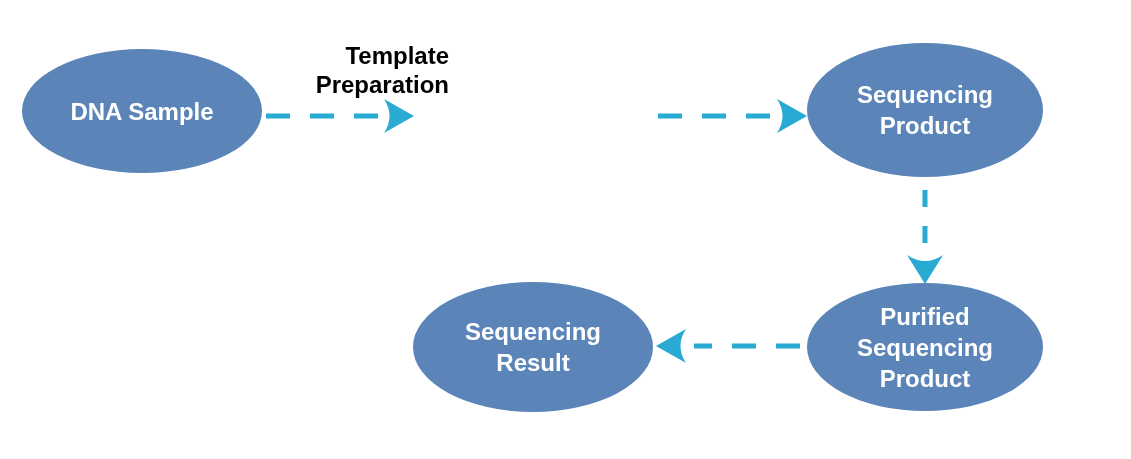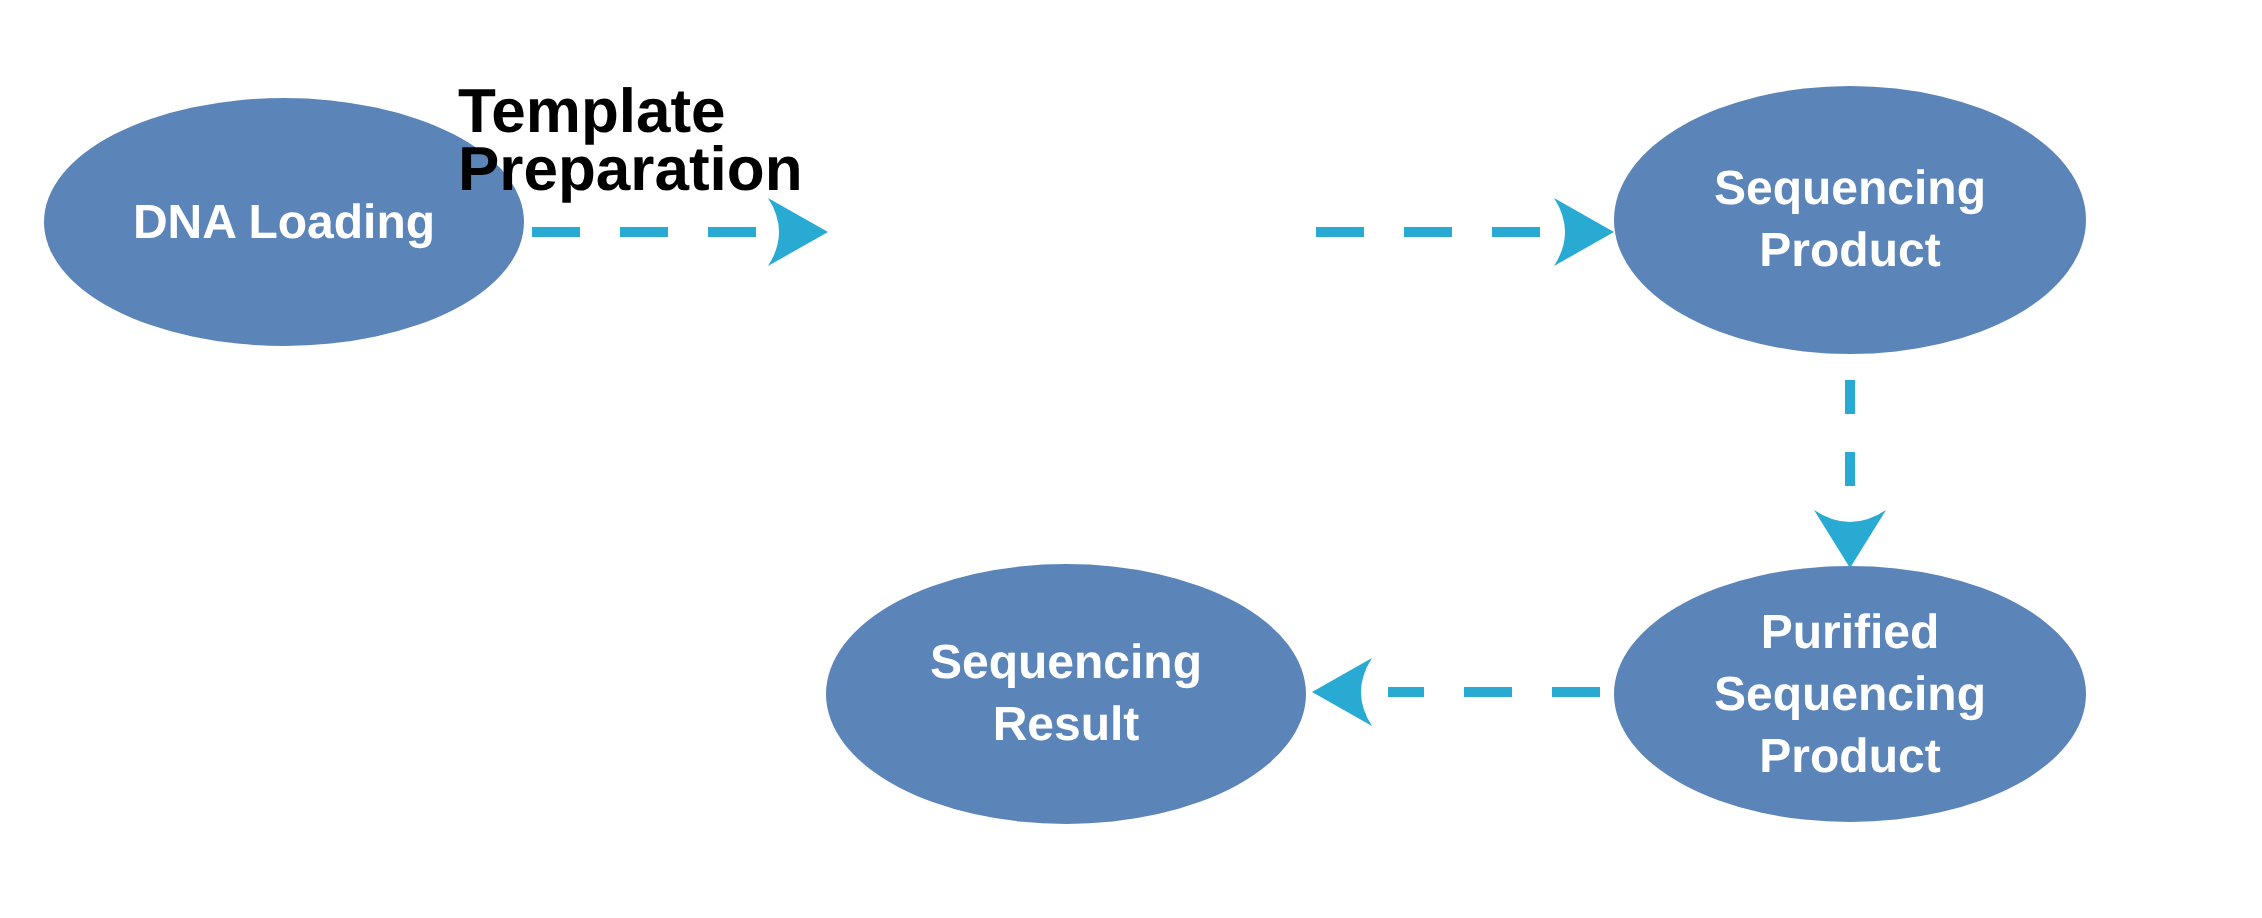--- a/index.html
+++ b/index.html
@@ -25,23 +25,23 @@
     justify-content: center;
     text-align: center;
     font-weight: bold;
     font-size: 24px;
     line-height: 31px;
     white-space: pre-line;
     z-index: 2;
   }
   .edge-label {
     position: absolute;
-    text-align: left;
+    text-align: right;
     font-weight: bold;
-    font-size: 31px;
+    font-size: 24px;
     line-height: 29px;
     color: var(--label-text, #000000);
     white-space: pre-line;
     z-index: 3;
   }
   .arrows {
     position: absolute;
     left: 0;
     top: 0;
     z-index: 1;
@@ -67,21 +67,21 @@
   .l1 { left: 229px; top: 41px;  width: 220px; }
   .l2 { left: 609px; top: 41px;  width: 260px; }
   .l3 { left: 607px; top: 240px; width: 260px; }
 </style>
 </head>
 <body>
 
 <div class="canvas">
 
   <div class="node n1">
-    <span>DNA Loading</span>
+    <span>DNA Sample</span>
   </div>
   <div class="node n3">
     <span>Sequencing
 Product</span>
   </div>
   <div class="node n4">
     <span>Purified
 Sequencing
 Product</span>
   </div>

